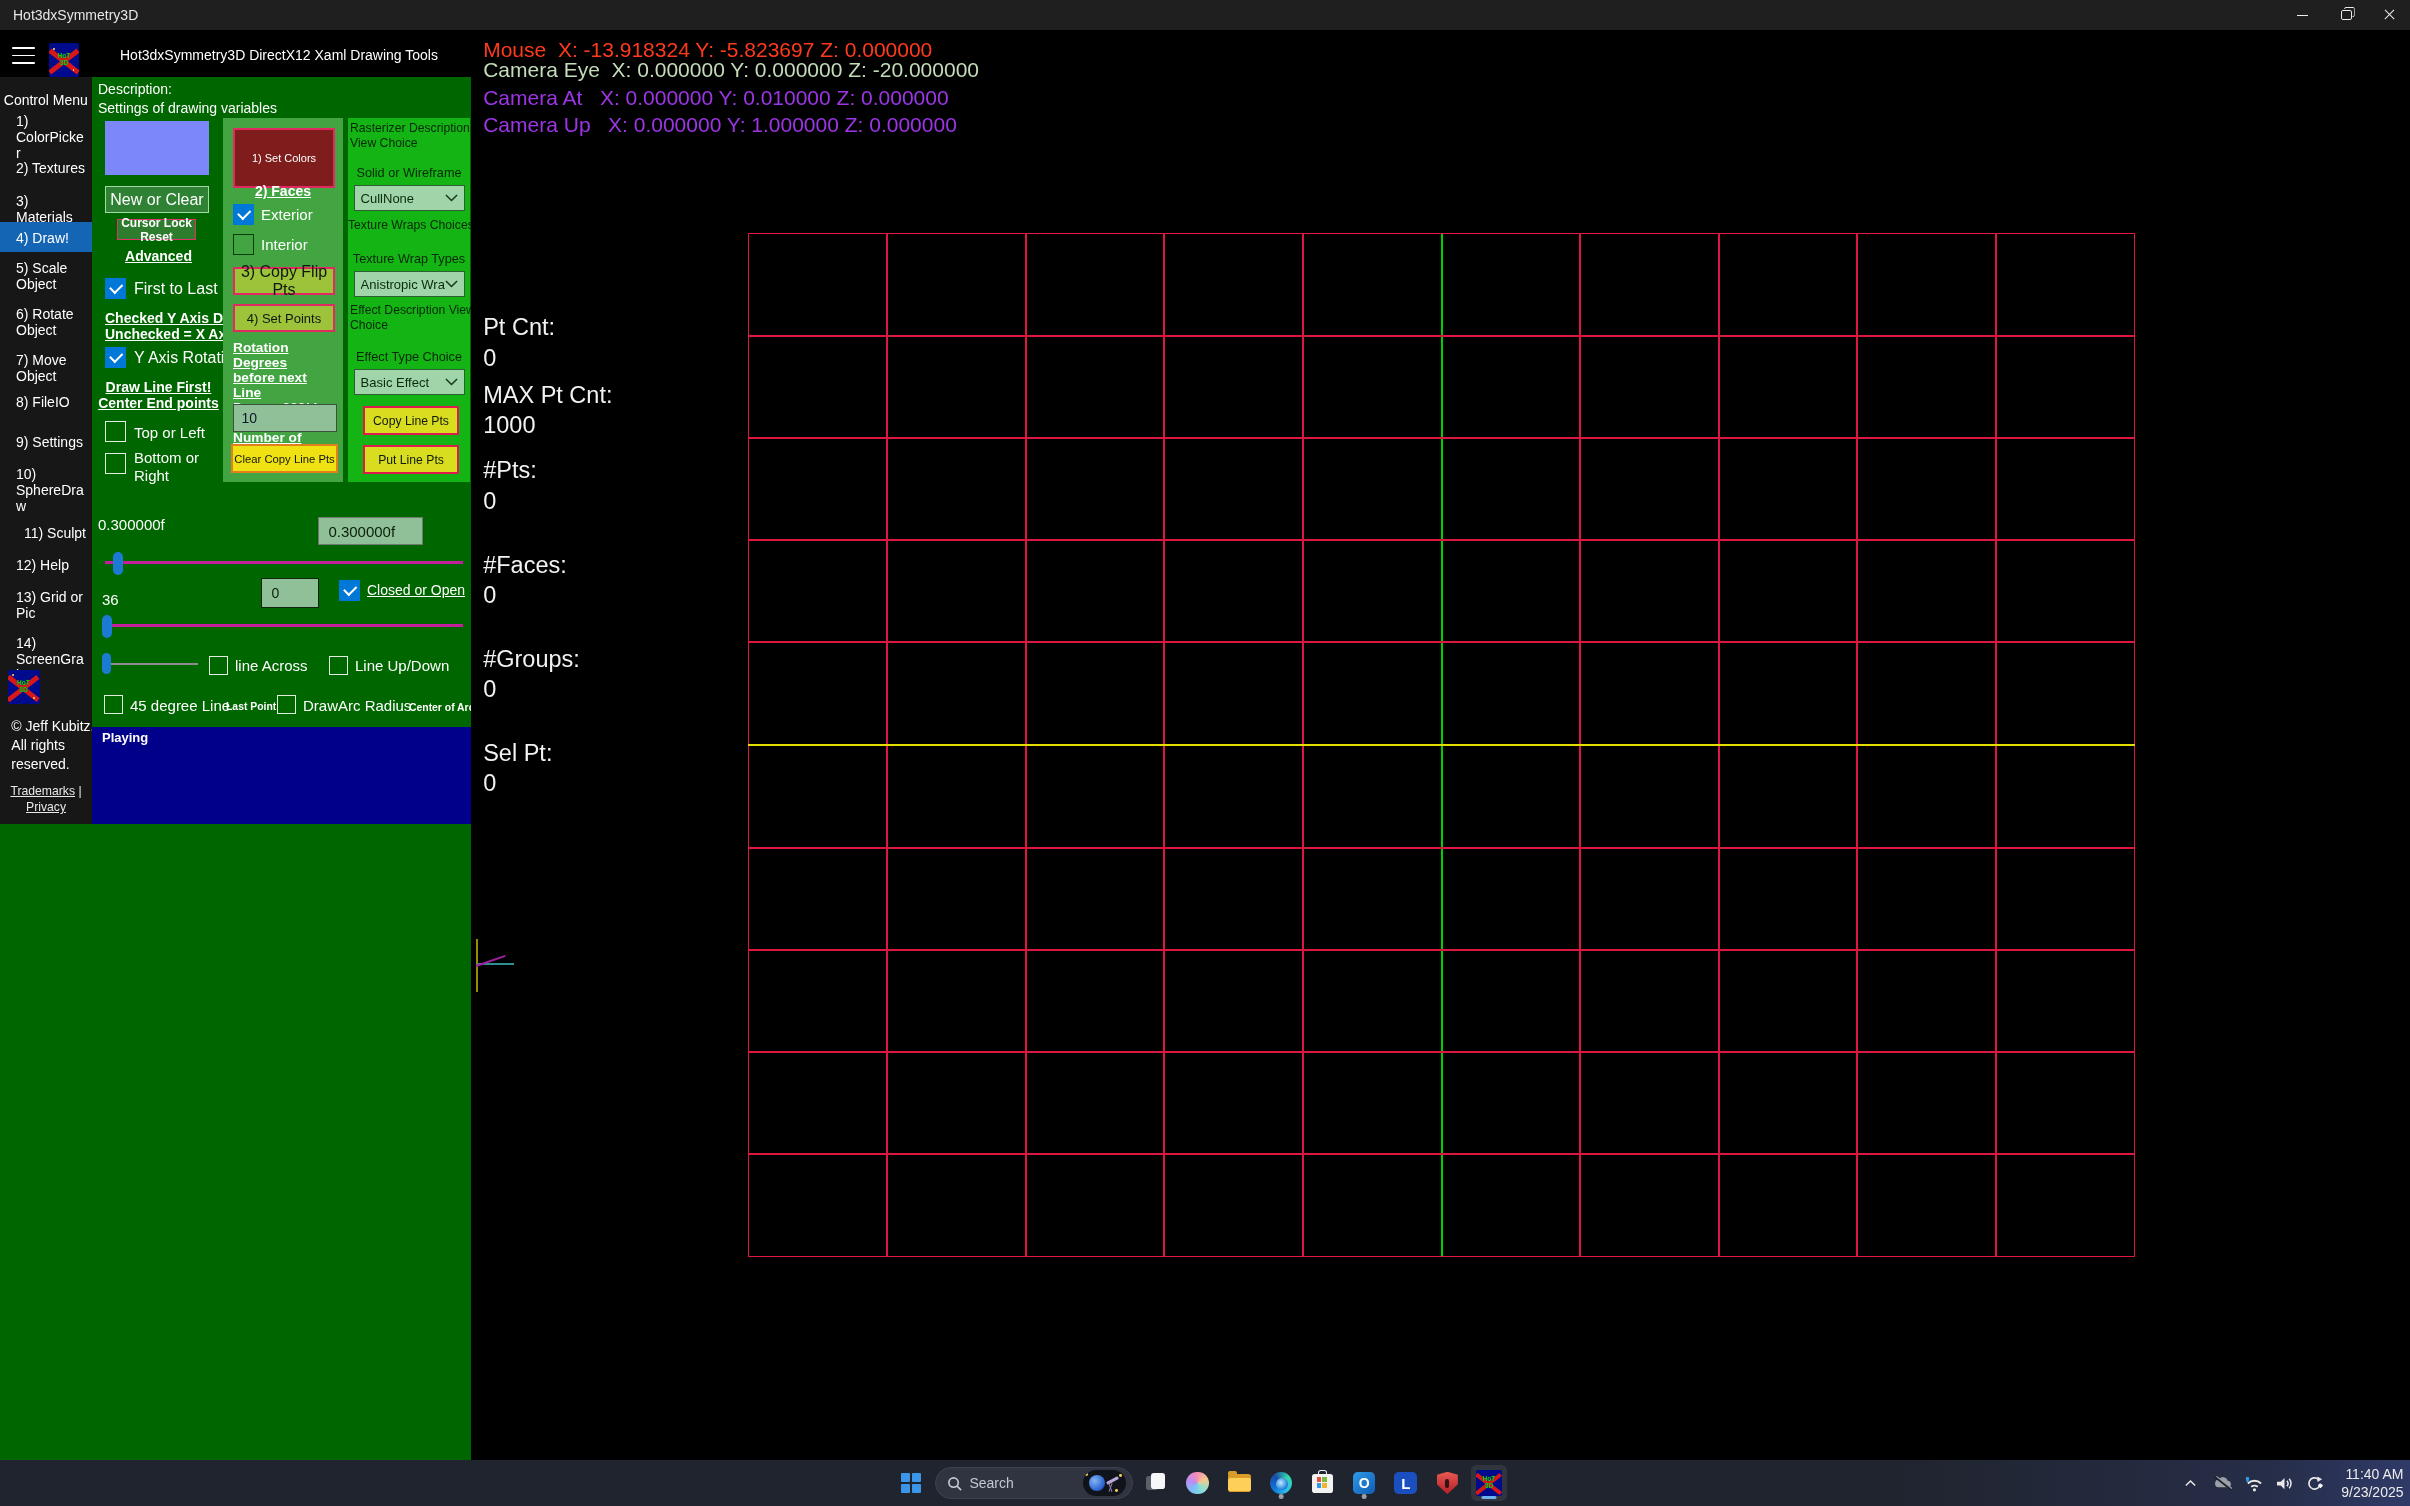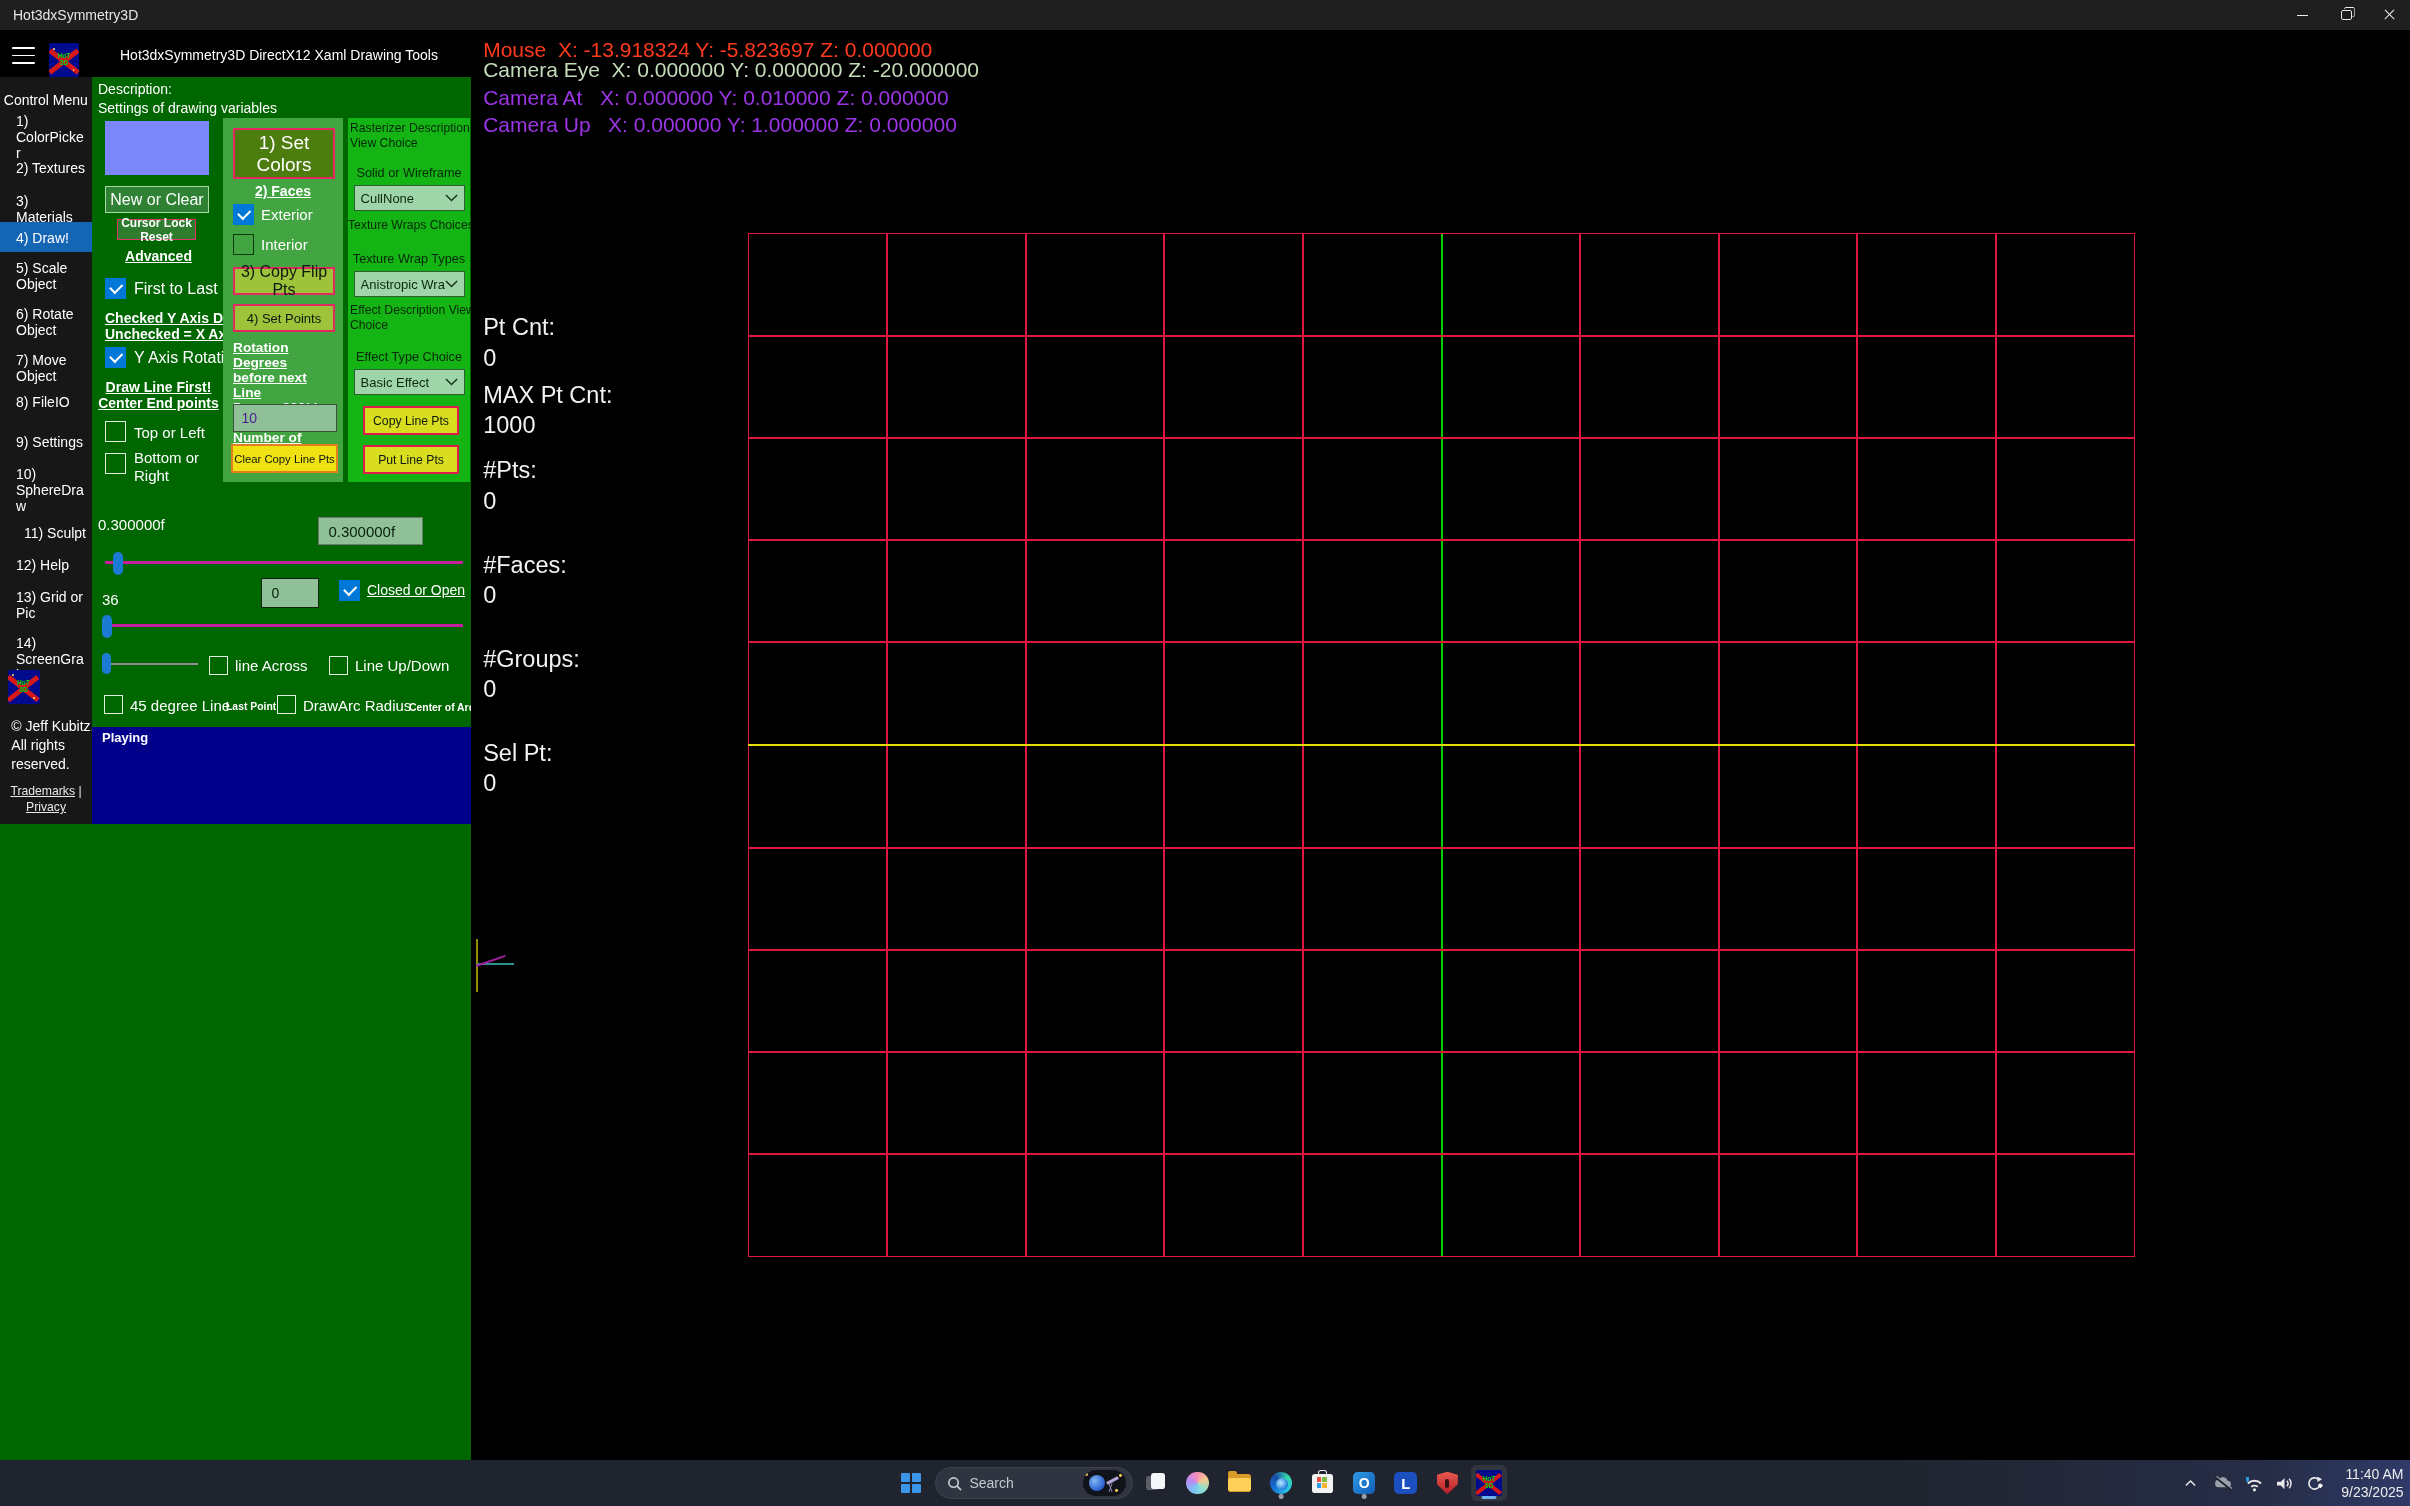--- a/index.html
+++ b/index.html
@@ -58,26 +58,26 @@
   #btn-cursorlock{left:117px;top:219px;width:79px;height:21px;background:#2E7D2E;border:1.9px solid #E03368;color:#FFF;font-size:12px;font-weight:bold;}
   
   .cb{box-sizing:border-box;width:21px;height:21px;border:1.9px solid #E2EFE2;background:transparent;cursor:pointer;position:absolute;}
   .cb.checked{background:#0078D7;border-color:#0078D7;}
   .cb.checked:after{content:"";position:absolute;left:3.8px;top:3.8px;width:10.4px;height:5.6px;border-left:2.4px solid #FFF;border-bottom:2.4px solid #FFF;transform:rotate(-45deg);}
   .cb.dark{border-color:#0B3B0B;}
   .cb-label{color:#FFF;font-size:15px;position:absolute;}
 
   
   #mid-col{left:223px;top:118px;width:120px;height:364px;background:#42A542;}
-  #btn-setcolors{left:233px;top:128px;width:102px;height:51px;background:#4d7c0f;border:2.8px solid #E22962;color:#FFF;font-size:19px;}
+  #btn-setcolors{left:233px;top:128px;width:102px;height:60px;background:#7f1d1d;border:2.8px solid #E22962;color:#FFF;font-size:11px;}
   #btn-copyflip{left:233px;top:267px;width:102px;height:28px;background:#9CC33A;border:2.8px solid #E22962;color:#101810;font-size:16px;}
   #btn-setpoints{left:233px;top:304px;width:102px;height:28px;background:#9CC33A;border:2.8px solid #E22962;color:#101810;font-size:13px;}
   #rot-link{left:233px;top:340px;width:105px;font-size:13.7px;line-height:15px;}
   #input-lines{left:233px;top:404px;width:104px;height:28px;background:#8FC097;border:1.9px solid #3D4F3D;box-sizing:border-box;
-    color:#4c1d95;font-size:14px;padding-left:7.5px;display:flex;align-items:center;cursor:text;}
+    color:#0f172a;font-size:14px;padding-left:7.5px;display:flex;align-items:center;cursor:text;}
   #btn-clearcopy{left:231px;top:444px;width:107px;height:29px;background:#F0E212;border:2.8px solid #E2801E;color:#101810;font-size:11.3px;}
 
   
   #right-col{left:348px;top:118px;width:122px;height:364px;background:#15B415;}
   .rc-h{position:absolute;color:#062806;font-size:12.2px;line-height:15px;}
   .rc-l{position:absolute;width:122px;text-align:center;color:#062806;font-size:12.7px;}
   .dropdown{position:absolute;left:354px;width:111px;height:26px;background:#A0D5AA;border:1.9px solid #2E5F33;box-sizing:border-box;
     display:flex;align-items:center;color:#0A2A0A;font-size:13px;padding:0 5.6px;cursor:pointer;}
   .dropdown .dd-text{flex:1;white-space:nowrap;overflow:hidden;}
   .btn-yellow{background:#D8DE1F;border:2.8px solid #DE1A4E;color:#101810;font-size:12.2px;}

